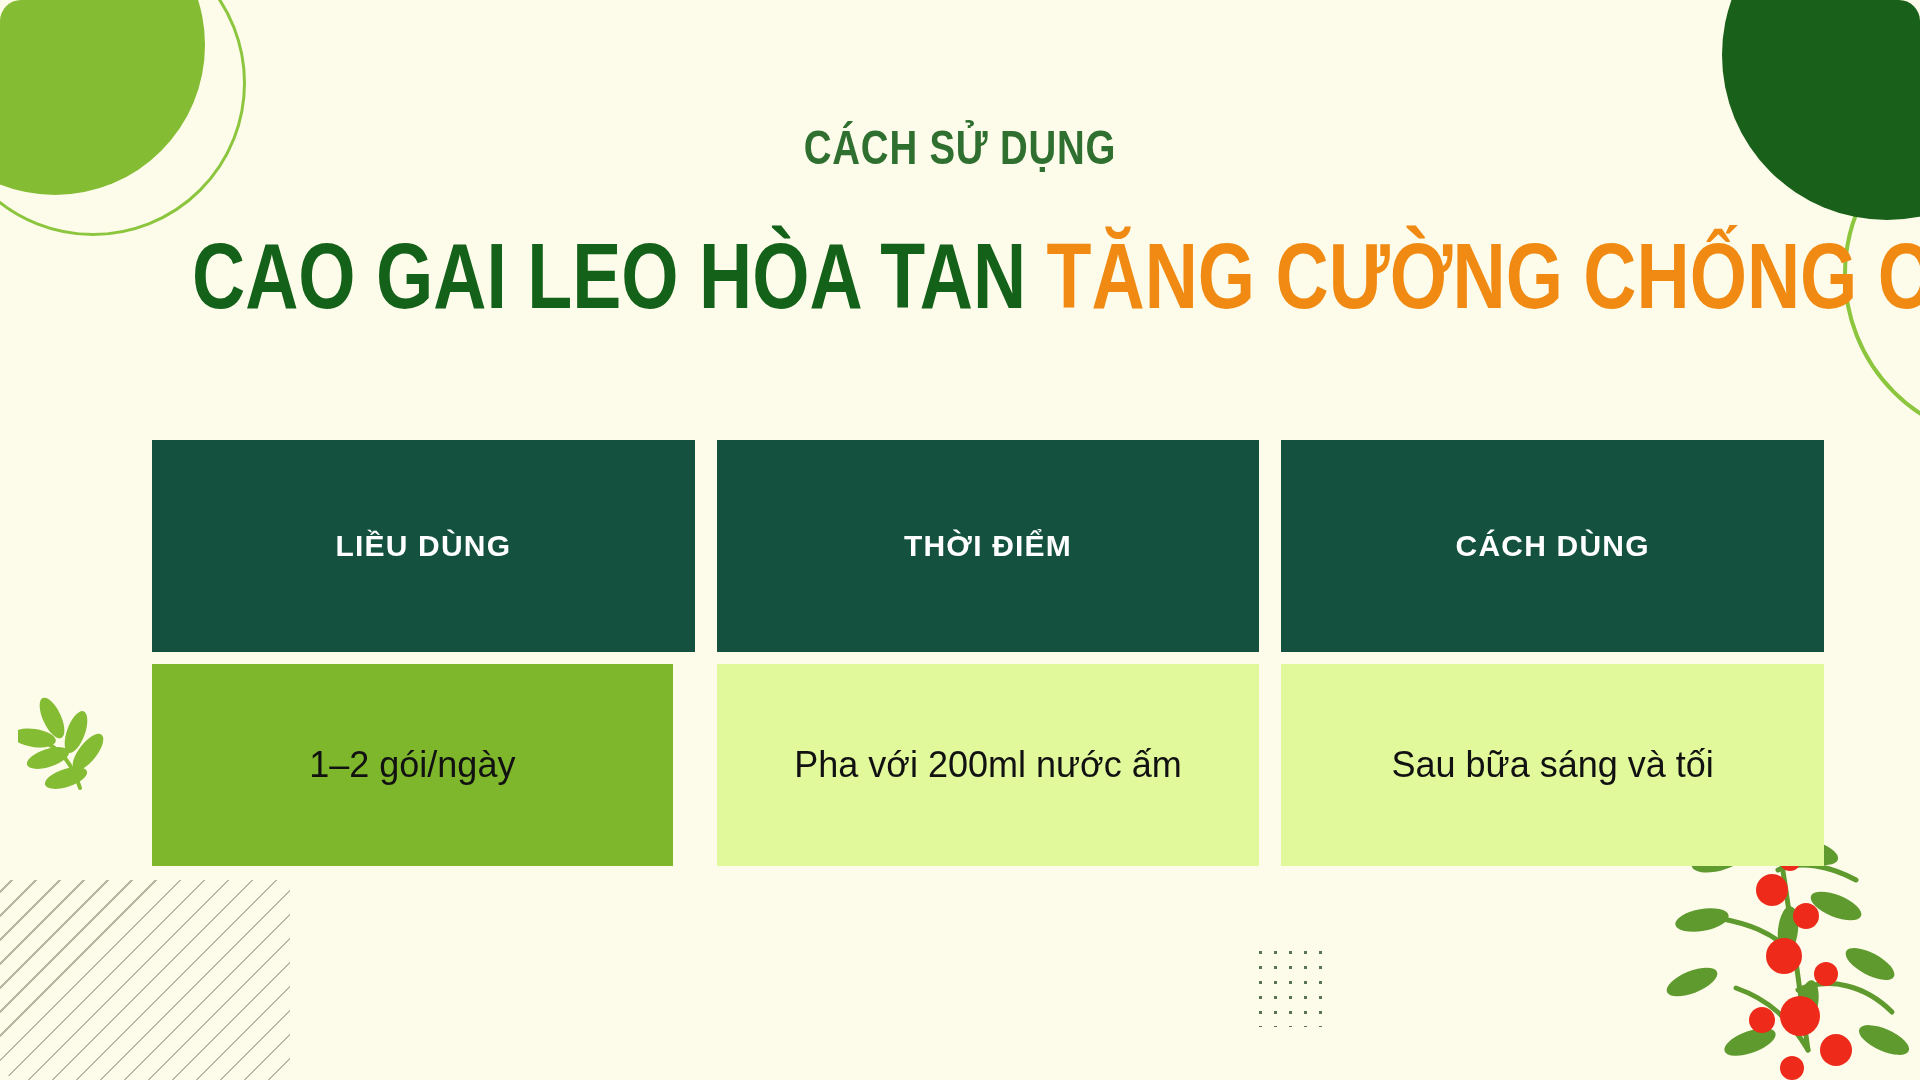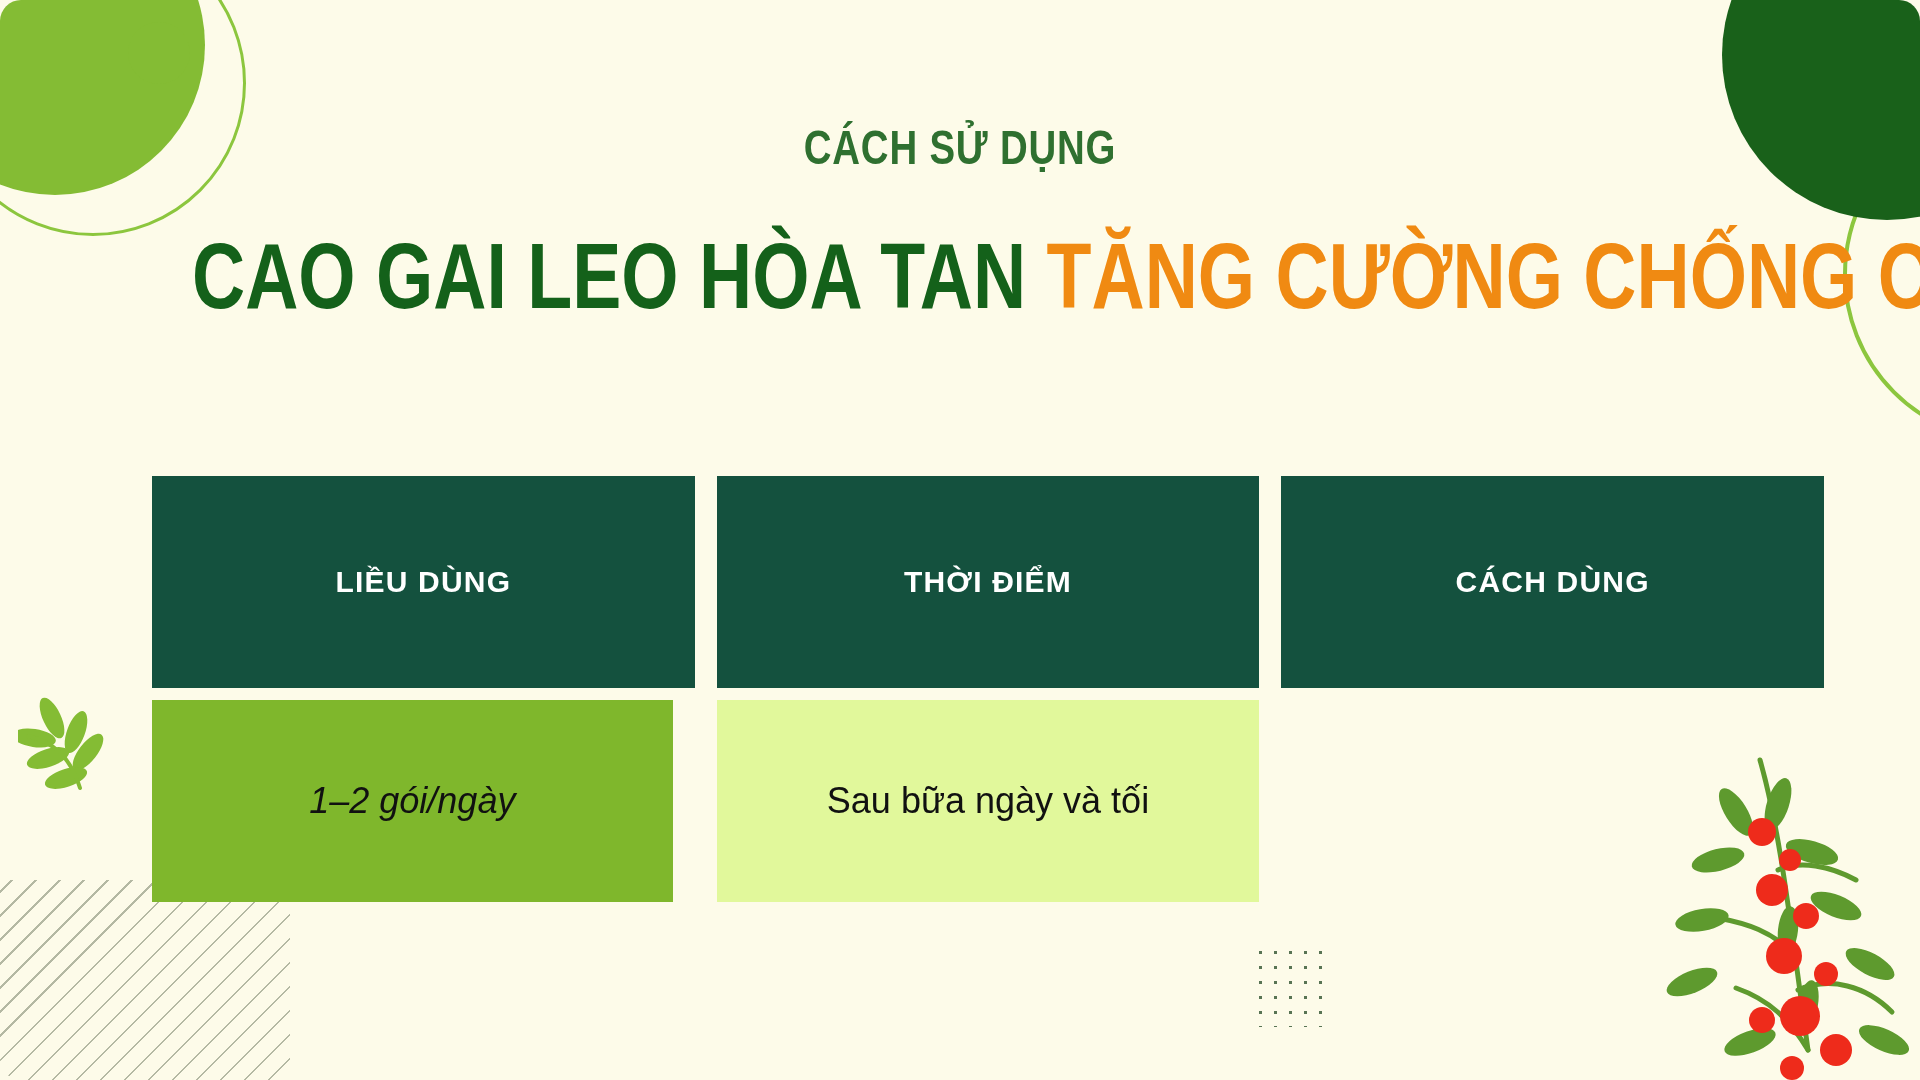--- a/index.html
+++ b/index.html
@@ -66,33 +66,33 @@
     transform:scaleX(.80);
     text-transform:uppercase;
   }
   .headline .p1{color:#14611A;}
   .headline .p2{color:#F08A12;}
 
   
   .table{
     position:absolute;left:152px;top:440px;width:1672px;
     display:grid;grid-template-columns:1fr 1fr 1fr;
-    column-gap:22px;row-gap:12px;margin-top:36px;
+    column-gap:22px;row-gap:12px;
   }
   .th{
     background:#14513E;color:#FFFFFF;
     height:212px;display:flex;align-items:center;justify-content:center;
     font-weight:bold;font-size:30px;letter-spacing:1.2px;
     text-transform:uppercase;
   }
   .td{
     height:202px;display:flex;align-items:center;justify-content:center;
     font-size:36px;color:#111;font-weight:400;
   }
-  .td.v0{background:#7FB72C;font-style:italic;}
+  .td.v0{background:#7FB72C;}
   .td.v1{background:#E1F89B;}
   .td.v2{background:#E1F89B;}
   
   .td.v0{margin-right:22px;}
 
   
   .sprig{left:18px;top:690px;width:130px;height:120px;}
   .tomato{left:1640px;top:720px;width:290px;height:365px;}
 </style>
 </head>
@@ -163,16 +163,17 @@
   <div class="headline">
     <span class="p1">CAO GAI LEO HÒA TAN </span><span class="p2">TĂNG CƯỜNG CHỐNG OXY HÓA</span>
   </div>
 
   <div class="table">
     <div class="th">LIỀU DÙNG</div>
     <div class="th">THỜI ĐIỂM</div>
     <div class="th">CÁCH DÙNG</div>
 
     <div class="td v0">1–2 gói/ngày</div>
-    <div class="td v2">Sau bữa ngày và tối</div>
+    <div class="td v1">Pha với 200ml nước ấm</div>
+    <div class="td v2">Sau bữa sáng và tối</div>
   </div>
 
 </div>
 
 </body></html>

